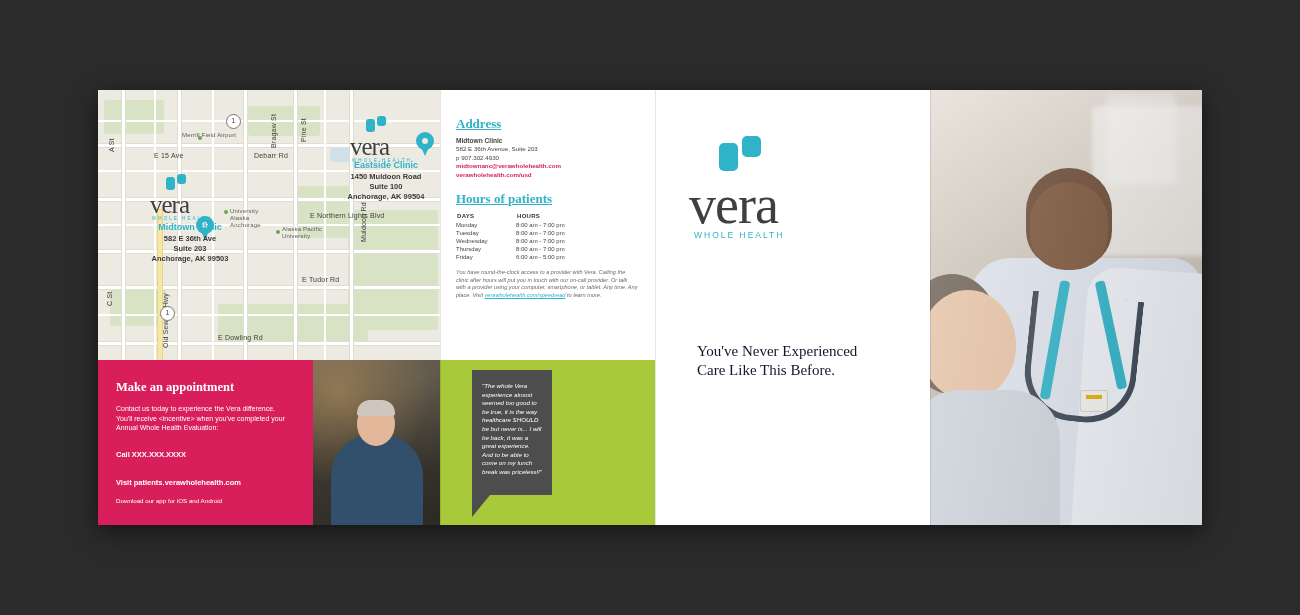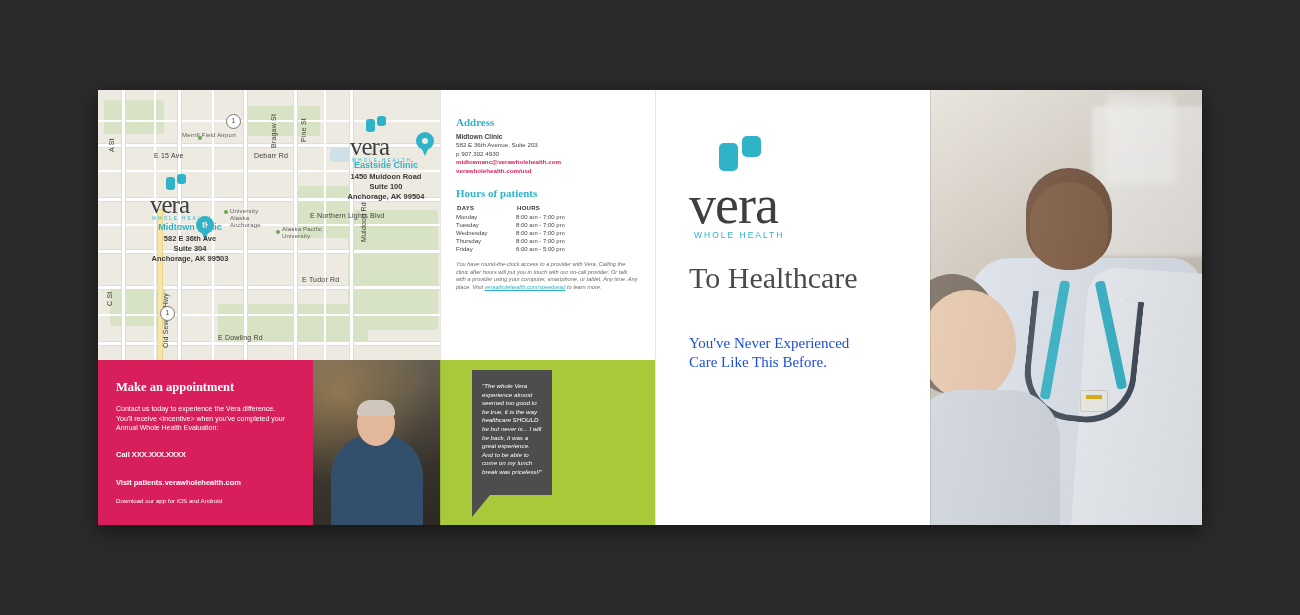--- a/index.html
+++ b/index.html
@@ -58,41 +58,41 @@
   .photo-man{position:absolute;left:215px;top:270px;width:127px;height:165px;background:linear-gradient(160deg,#6b6257 0%,#3e3a33 45%,#2c2822 100%);overflow:hidden;}
   .pm-shirt{position:absolute;left:18px;top:74px;width:92px;height:95px;background:#32506b;border-radius:42px 42px 0 0;}
   .pm-head{position:absolute;left:44px;top:42px;width:38px;height:44px;border-radius:50%;background:#e2b79a;}
   .pm-hair{position:absolute;left:44px;top:40px;width:38px;height:16px;border-radius:19px 19px 4px 4px;background:#cfc7bd;}
   .pm-bg{position:absolute;left:0;top:0;width:127px;height:165px;background:
      radial-gradient(circle at 20% 20%, rgba(190,150,90,.55), transparent 55%),
      radial-gradient(circle at 85% 10%, rgba(120,110,90,.5), transparent 50%);}
 
   
   .mid-pad{position:absolute;left:16px;top:26px;width:182px;}
-  .h-teal{color:#2fb3c9;font-size:11px;font-family:"Liberation Serif", serif;margin:0 0 5px 0;}
+  .h-teal{color:#2fb3c9;font-size:13px;font-family:"Liberation Serif", serif;margin:0 0 5px 0;text-decoration:underline;}
   .tiny{font-size:6.2px;line-height:8.4px;color:#444;margin:0;}
   .pinkline{color:#d81e5b;font-weight:bold;}
   table.hours{border-collapse:collapse;width:152px;}
   table.hours td{font-size:6px;color:#444;padding:1px 0;}
   table.hours th{font-size:6px;color:#333;text-align:left;padding-bottom:2px;letter-spacing:.3px;}
   .italic-note{font-size:5.6px;line-height:7.6px;color:#6d6a66;font-style:italic;margin-top:8px;}
   .italic-note a{color:#2fb3c9;text-decoration:underline;}
 
   
   .quotewrap{position:absolute;left:0;top:270px;width:215px;height:165px;background:#a8c93a;}
   .quote{position:absolute;left:32px;top:10px;width:80px;height:125px;background:#4d4d4d;color:#fff;}
   .quote p{margin:0;padding:12px 10px;font-size:6.2px;line-height:8.6px;font-style:italic;}
   .qtail{position:absolute;left:32px;top:135px;width:0;height:0;border-left:0 solid transparent;border-right:18px solid transparent;border-top:22px solid #4d4d4d;}
 
   
   .cover-logo{position:absolute;left:34px;top:46px;}
   .cover h1{position:absolute;left:34px;top:140px;margin:0;width:230px;
             font-family:"Liberation Serif", serif;font-weight:400;font-size:30px;line-height:32px;color:#4a4a4a;}
-  .cover h2{position:absolute;left:34px;top:244px;margin:0;width:215px;
-            font-family:"Liberation Serif", serif;font-weight:400;font-size:15px;line-height:19px;color:#1d4ed8;}
+  .cover h2{position:absolute;left:34px;top:244px;margin:8px;width:215px;
+            font-family:"Liberation Serif", serif;font-weight:400;font-size:15px;line-height:19px;color:#0f172a;}
   .cta{position:absolute;left:0;top:335px;width:247px;height:48px;background:#d81e5b;color:#fff;}
   .cta p{margin:0;padding:13px 16px;font-size:7.5px;line-height:10px;font-weight:bold;}
 
   
   .ph{position:absolute;left:0;top:0;width:272px;height:435px;overflow:hidden;background:#cdc6bc;}
   .ph-bg{position:absolute;inset:0;background:
     linear-gradient(180deg,#e4ded5 0%, #cfc7bb 40%, #b9b0a4 100%);}
   .ph-win{position:absolute;right:-10px;top:16px;width:120px;height:150px;background:rgba(255,255,255,.55);border-radius:6px;filter:blur(2px);}
   .ph-win2{position:absolute;right:26px;top:4px;width:70px;height:90px;background:rgba(255,255,255,.45);border-radius:6px;filter:blur(3px);}
   .doc-head{position:absolute;left:96px;top:78px;width:86px;height:100px;border-radius:46px 46px 40px 40px;background:#6b4a33;}
@@ -202,21 +202,21 @@
           <div class="logo-sub" style="font-size:4.6px;margin-left:2px;">WHOLE HEALTH</div>
         </div>
         <div class="pin" style="left:98px;top:126px;">
           <span class="head"></span>
             <span class="tip"></span>
             <span class="hole"></span>
         </div>
         <div class="addr-box" style="left:40px;top:132px;width:104px;">
           <div class="t">Midtown Clinic</div>
           <div>582 E 36th Ave</div>
-          <div>Suite 304</div>
+          <div>Suite 203</div>
           <div>Anchorage, AK 99503</div>
         </div>
       </div>
 
       <div class="appt">
         <h3>Make an appointment</h3>
         <p style="top:44px;">Contact us today to experience the Vera difference. You'll receive &lt;incentive&gt; when you've completed your Annual Whole Health Evaluation:</p>
         <p style="top:90px;font-weight:bold;font-size:7.5px;">Call XXX.XXX.XXXX</p>
         <p style="top:118px;font-weight:bold;font-size:7.5px;">Visit  patients.verawholehealth.com</p>
         <p style="top:136px;font-size:6.2px;">Download our app for iOS and Android</p>
@@ -287,21 +287,21 @@
         <span class="vmark" style="width:46px;height:38px;display:block;margin:0 0 8px 30px;">
           <i style="left:0;top:7px;width:19px;height:28px;border-radius:5px;"></i>
           <i style="left:23px;top:0;width:19px;height:21px;border-radius:5px;"></i>
         </span>
         <div class="logo-word" style="font-size:54px;line-height:46px;">vera</div>
         <div class="logo-sub" style="font-size:8.5px;margin-left:5px;margin-top:2px;">WHOLE HEALTH</div>
       </div>
 
       <h1>
         <br>
-        <span>To Healthcare</span><br>
+        <br>
       </h1>
 
       <h2>
         <span>You've Never Experienced</span><br>
         <span>Care Like This Before.</span>
       </h2>
 
     </div>
 
     <div class="page page-photo">

